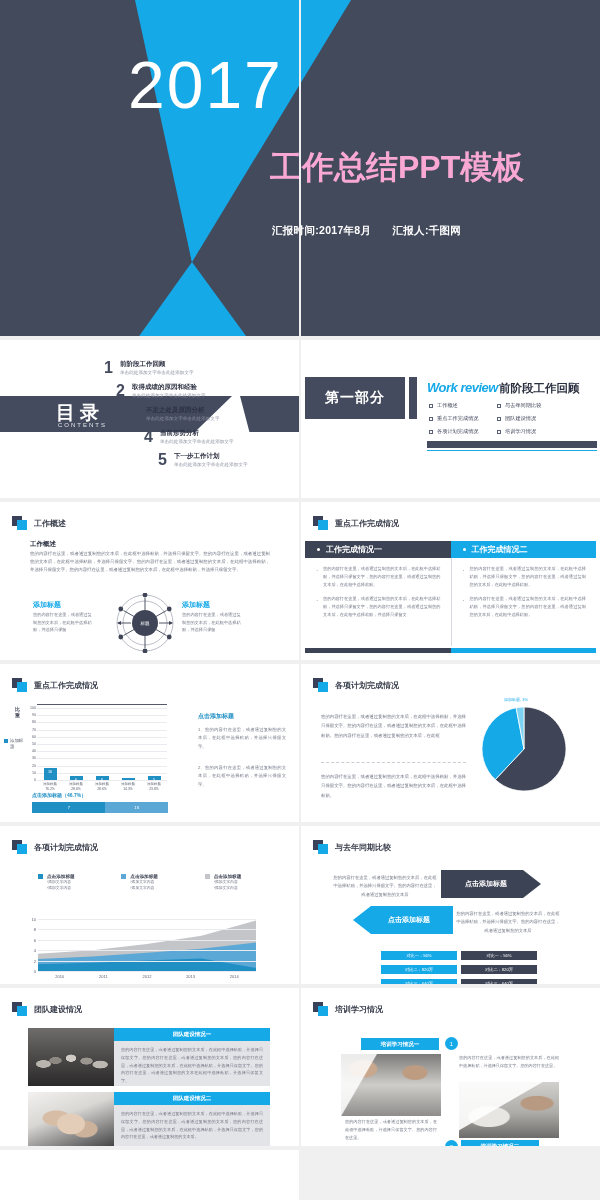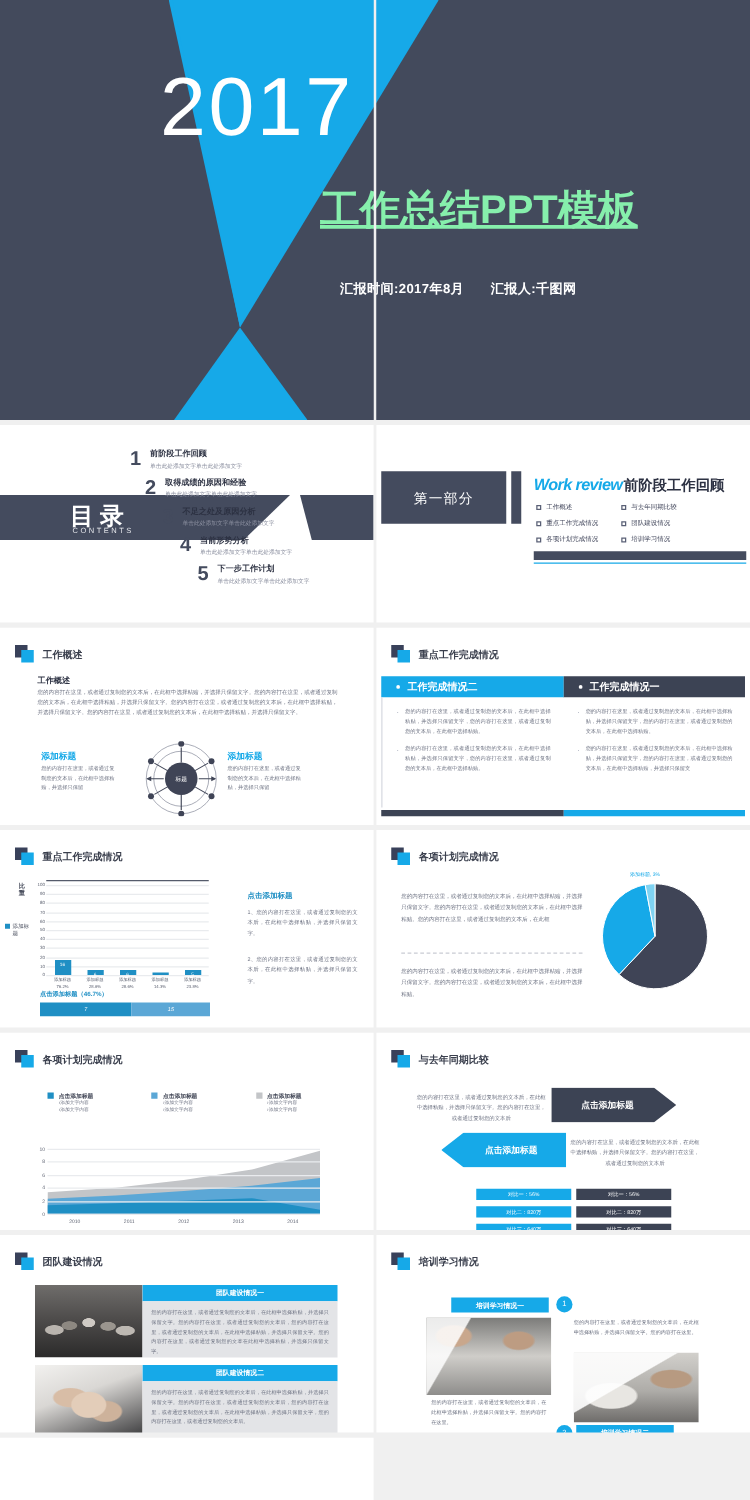--- a/index.html
+++ b/index.html
@@ -30,24 +30,23 @@
     position: absolute; left: 0; top: 0; width: 600px; height: 336px;
     background: #16a9e8;
     clip-path: polygon(32.0% 78%, 41.0% 100%, 23.2% 100%);
   }
   .cover .year {
     position: absolute; left: 128px; top: 52px;
     font-size: 66px; font-weight: 400; color: #ffffff;
     letter-spacing: 2px; line-height: 1;
   }
   .cover .maintitle {
-    position: absolute; left: 256px; top: 146px;
-    font-size: 32px; font-weight: bold; color: #86efac; letter-spacing: 0px;
+    position: absolute; left: 270px; top: 146px;
+    font-size: 32px; font-weight: bold; color: #f9a8d4; letter-spacing: 0px;
     white-space: nowrap;
-    text-decoration: underline;
   }
   .cover .submeta {
     position: absolute; left: 272px; top: 224px;
     font-size: 10.5px; font-weight: bold; color: #ffffff; letter-spacing: .3px;
   }
   .cover .submeta span { margin-right: 18px; }
 
   
   .slide {
     position: absolute; background: #ffffff; overflow: hidden;
@@ -85,21 +84,21 @@
   .toc .num { font-size: 16px; color: #444b5e; font-weight: bold; width: 16px; line-height: 1; }
   .toc .ttl { font-size: 6.5px; color: #2c3142; font-weight: bold; line-height: 1.3; }
   .toc .sub { font-size: 4.6px; color: #8c90a0; margin-top: 2px; }
 
   
   .sec { left: 301px; top: 340px; width: 299px; height: 160px; }
   .sec .block {
     position: absolute; left: 4px; top: 37px; width: 100px; height: 42px; background: #444b5e;
     display:flex; align-items:center; justify-content:center;
   }
-  .sec .block span { color:#fff; font-size:11px; font-weight:normal; letter-spacing:1px;}
+  .sec .block span { color:#fff; font-size:14px; font-weight:bold; letter-spacing:1px;}
   .sec .bar { position: absolute; left: 108px; top: 37px; width: 8px; height: 42px; background: #444b5e; }
   .sec .wr {
     position: absolute; left: 126px; top: 40px;
     font-size: 13px; font-weight: bold; color: #16a9e8; font-style: italic; letter-spacing: -.5px;
   }
   .sec .cn {
     position: absolute; left: 198px; top: 41px;
     font-size: 11.5px; font-weight: bold; color: #2c3142;
   }
   .sec .bl { position: absolute; display:flex; align-items:center; font-size:5.2px; color:#40455a; }
@@ -410,40 +409,40 @@
   <div class="slide kw">
     <div class="s-title" style="left:12px; top:14px;">
       <span class="ico">
           <i class="a"></i>
           <i class="b"></i>
         </span>
       <span class="txt">重点工作完成情况</span>
     </div>
     <div class="colwrap">
       <div class="col">
+        <div class="chd dark">
+          <span class="dot"></span>
+          <span>工作完成情况一</span>
+        </div>
+        <div class="cbody">
+          <ul>
+            <li>您的内容打在这里，或者通过复制您的文本后，在此框中选择粘贴，并选择只保留文字，您的内容打在这里，或者通过复制您的文本后，在此框中选择粘贴。</li>
+            <li>您的内容打在这里，或者通过复制您的文本后，在此框中选择粘贴，并选择只保留文字，您的内容打在这里，或者通过复制您的文本后，在此框中选择粘贴，并选择只保留文</li>
+          </ul>
+        </div>
+      </div>
+      <div class="col">
         <div class="chd blue">
           <span class="dot"></span>
           <span>工作完成情况二</span>
         </div>
         <div class="cbody rb">
           <ul>
             <li>您的内容打在这里，或者通过复制您的文本后，在此框中选择粘贴，并选择只保留文字，您的内容打在这里，或者通过复制您的文本后，在此框中选择粘贴。</li>
             <li>您的内容打在这里，或者通过复制您的文本后，在此框中选择粘贴，并选择只保留文字，您的内容打在这里，或者通过复制您的文本后，在此框中选择粘贴。</li>
-          </ul>
-        </div>
-      </div>
-      <div class="col">
-        <div class="chd dark">
-          <span class="dot"></span>
-          <span>工作完成情况一</span>
-        </div>
-        <div class="cbody">
-          <ul>
-            <li>您的内容打在这里，或者通过复制您的文本后，在此框中选择粘贴，并选择只保留文字，您的内容打在这里，或者通过复制您的文本后，在此框中选择粘贴。</li>
-            <li>您的内容打在这里，或者通过复制您的文本后，在此框中选择粘贴，并选择只保留文字，您的内容打在这里，或者通过复制您的文本后，在此框中选择粘贴，并选择只保留文</li>
           </ul>
         </div>
       </div>
     </div>
     <div class="fbar">
         <i class="d"></i>
         <i class="b"></i>
       </div>
   </div>
 

